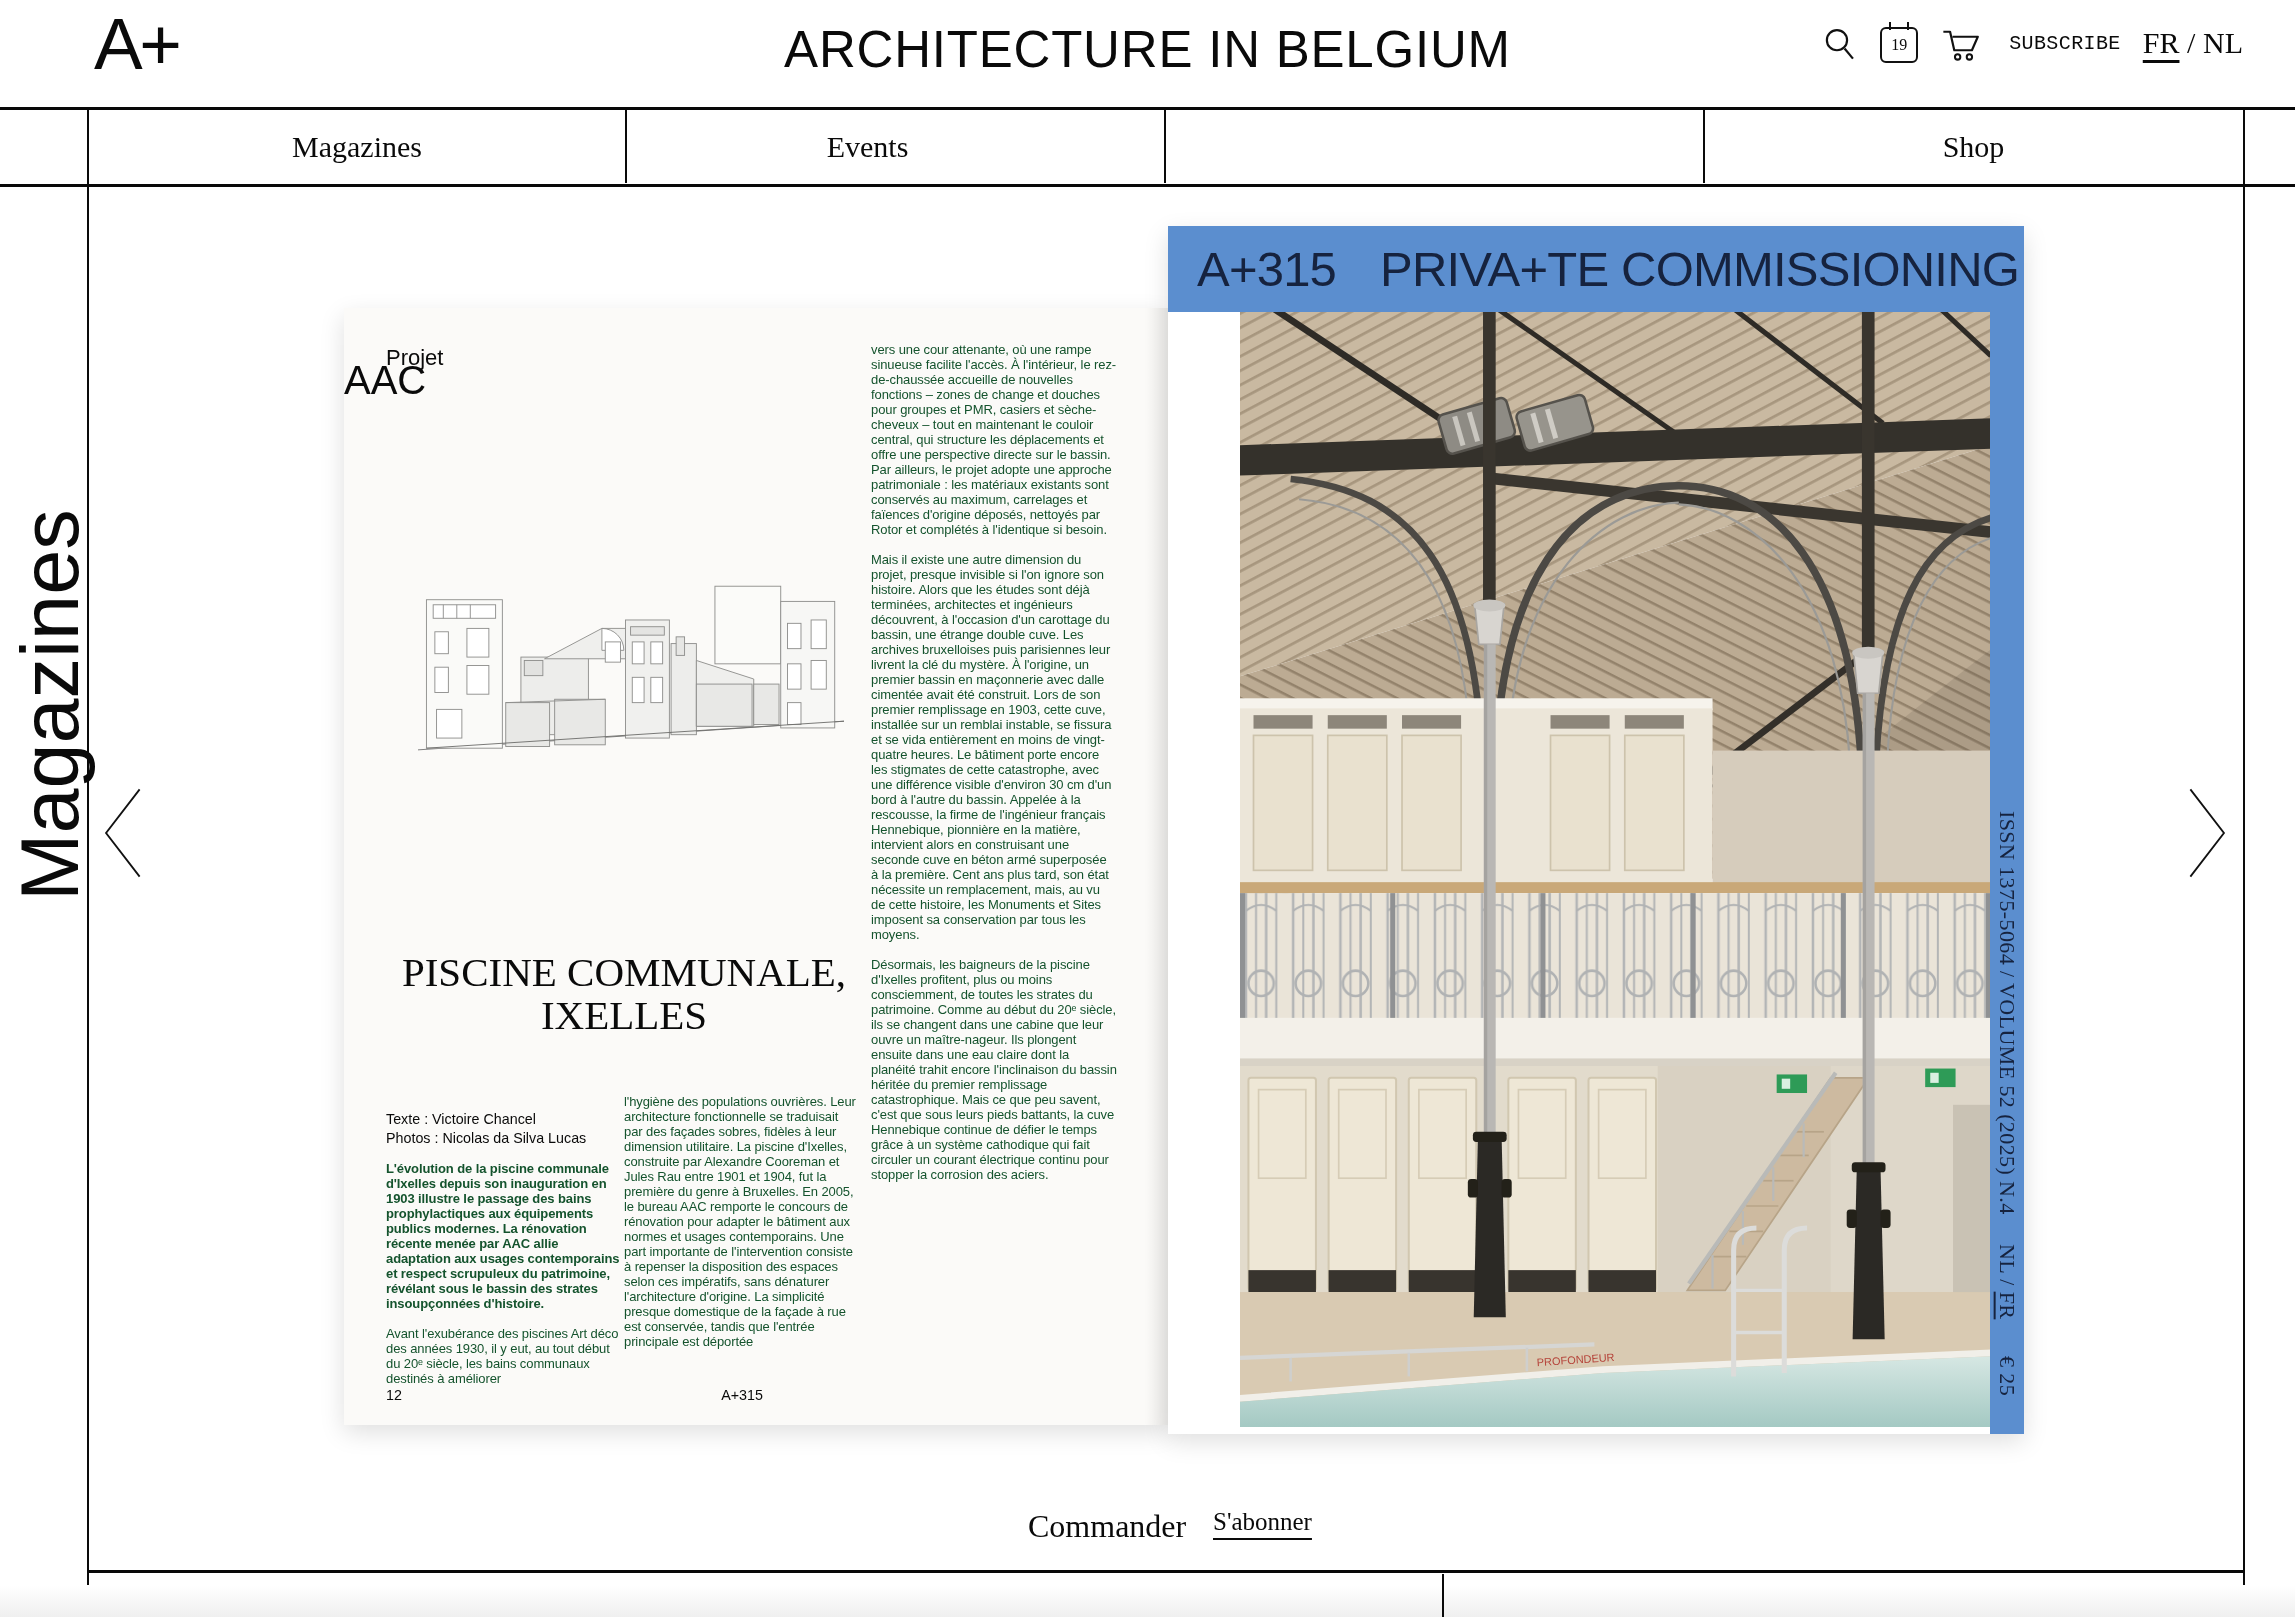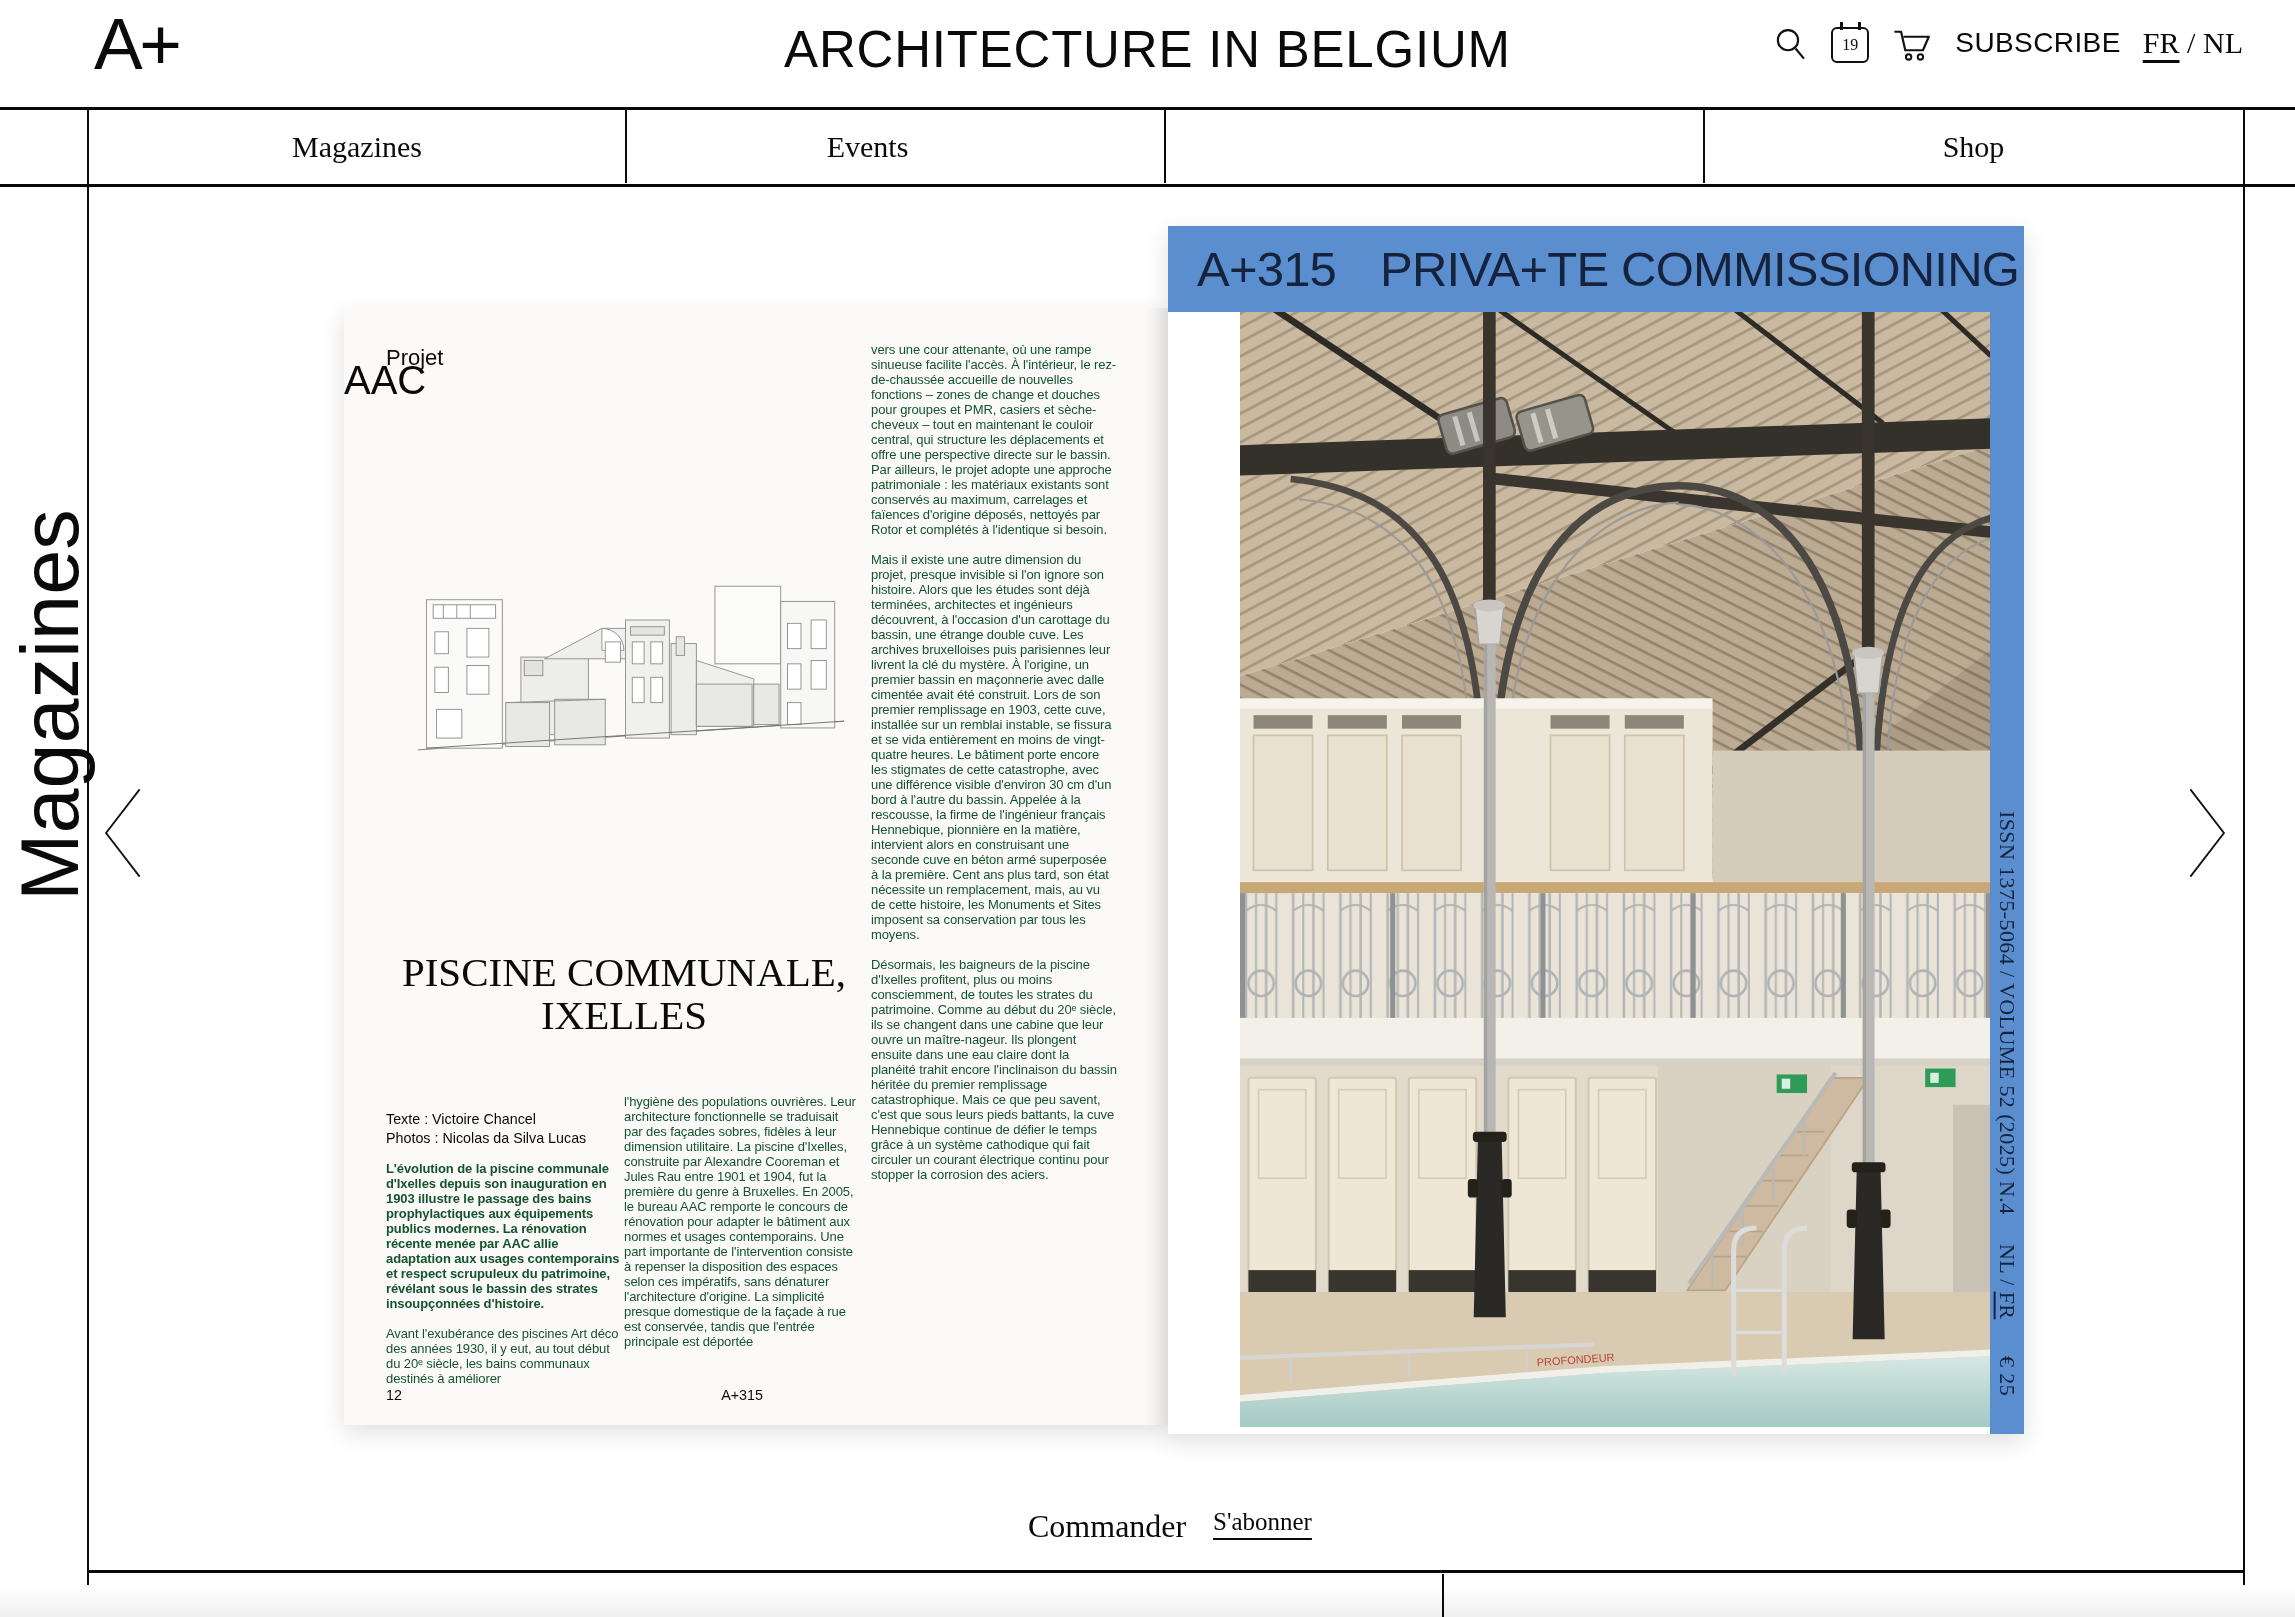--- a/index.html
+++ b/index.html
@@ -10,21 +10,21 @@
   
   #logo{left:94px;top:6.7px;font-size:73px;font-weight:400;letter-spacing:-3.4px;line-height:1;}
   #site-title{left:0;right:0;top:20px;text-align:center;font-size:51px;letter-spacing:0.8px;font-weight:400;}
   #header-utils{right:52px;top:23.6px;display:flex;align-items:center;gap:22px;}
   .util-icon{display:block;}
   #calendar-icon{position:relative;width:34px;height:32px;border:2.2px solid #111;border-radius:5.9px;
                  display:flex;align-items:center;justify-content:center;font-family:"Liberation Serif",serif;
                  font-size:16px;margin-top:3.4px;text-align:right;}
   #calendar-icon:before,#calendar-icon:after{content:"";position:absolute;top:-6.7px;width:2.5px;height:7.6px;background:#111;}
   #calendar-icon:before{left:6.7px;} #calendar-icon:after{right:6.7px;}
-  #subscribe-link{font-family:Liberation Sans, sans-serif;font-size:28px;letter-spacing:0.4px;}
+  #subscribe-link{font-family:Liberation Mono, monospace;font-size:20px;letter-spacing:0.4px;margin-left:5px;}
   #lang-switch{font-family:"Liberation Serif",serif;font-size:30px;display:flex;gap:7.6px;}
   #lang-fr{text-decoration:underline;text-underline-offset:6.7px;}
 
   
   #nav-top,#nav-bottom{left:0;width:2295px;height:3.4px;background:#080808;}
   #nav-top{top:107px;} #nav-bottom{top:184px;}
   #nav-row{left:0;top:110px;width:2295px;height:73px;}
   .nav-cell{position:absolute;top:0;height:73px;display:flex;align-items:center;justify-content:center;
             font-family:"Liberation Serif",serif;font-size:30px;cursor:pointer;}
   .nav-div{position:absolute;top:0;width:1.7px;height:73px;background:#0a0a0a;}

